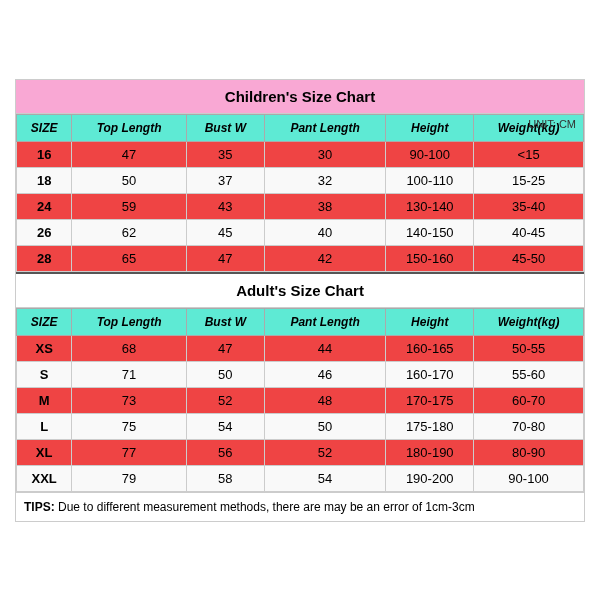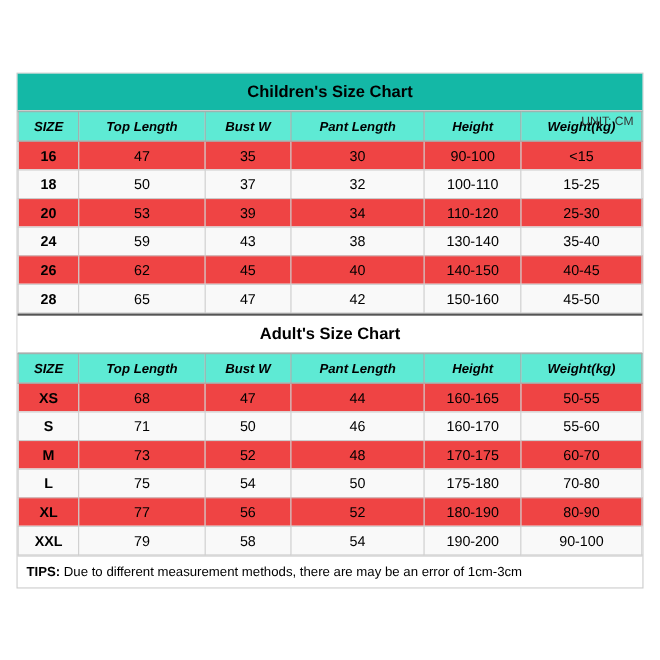--- a/index.html
+++ b/index.html
@@ -11,21 +11,21 @@
       font-size: 13px;
       display: flex;
       align-items: center;
       justify-content: center;
     }
     .container {
       width: 570px;
       border: 1px solid #ccc;
     }
     .section-title-row {
-      background: #14b8a6;
+      background: #f9a8d4;
       text-align: center;
       font-weight: bold;
       font-size: 15px;
       padding: 8px 4px;
       border-bottom: 1px solid #ccc;
       position: relative;
     }
     .unit-label {
       position: absolute;
       right: 8px;
@@ -117,28 +117,20 @@
         </tr>
         <tr>
           <td class="size-col">18</td>
           <td>50</td>
           <td>37</td>
           <td>32</td>
           <td>100-110</td>
           <td>15-25</td>
         </tr>
         <tr>
-          <td class="size-col">20</td>
-          <td>53</td>
-          <td>39</td>
-          <td>34</td>
-          <td>110-120</td>
-          <td>25-30</td>
-        </tr>
-        <tr>
           <td class="size-col">24</td>
           <td>59</td>
           <td>43</td>
           <td>38</td>
           <td>130-140</td>
           <td>35-40</td>
         </tr>
         <tr>
           <td class="size-col">26</td>
           <td>62</td>

